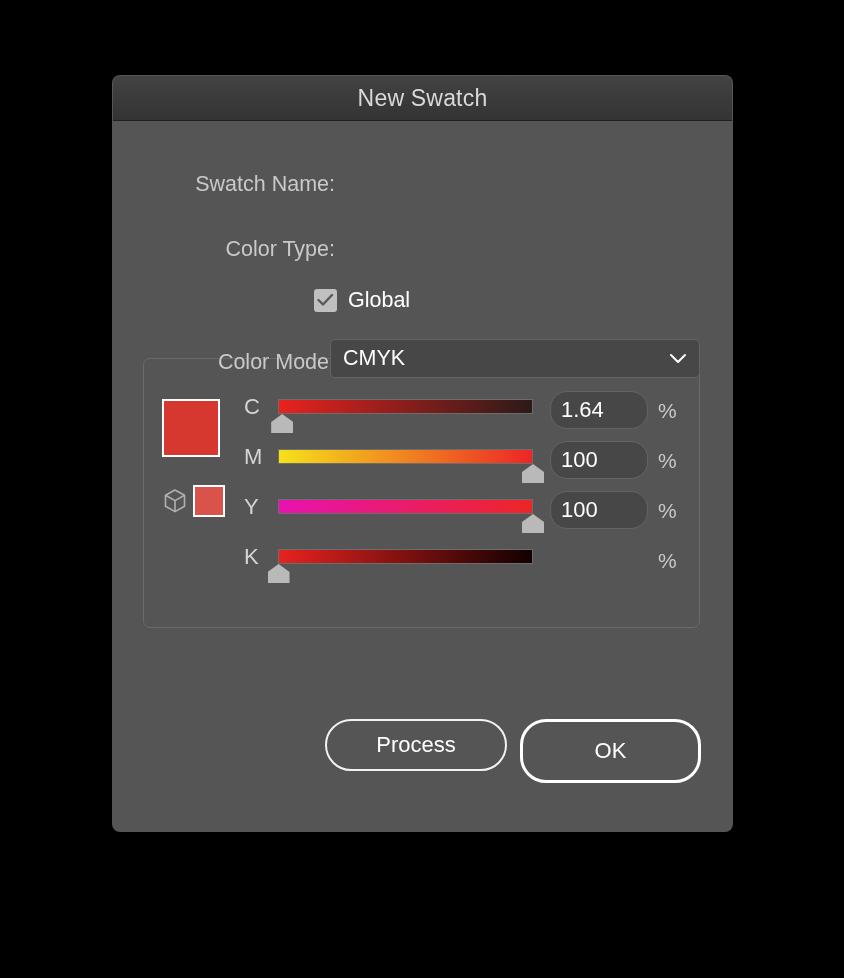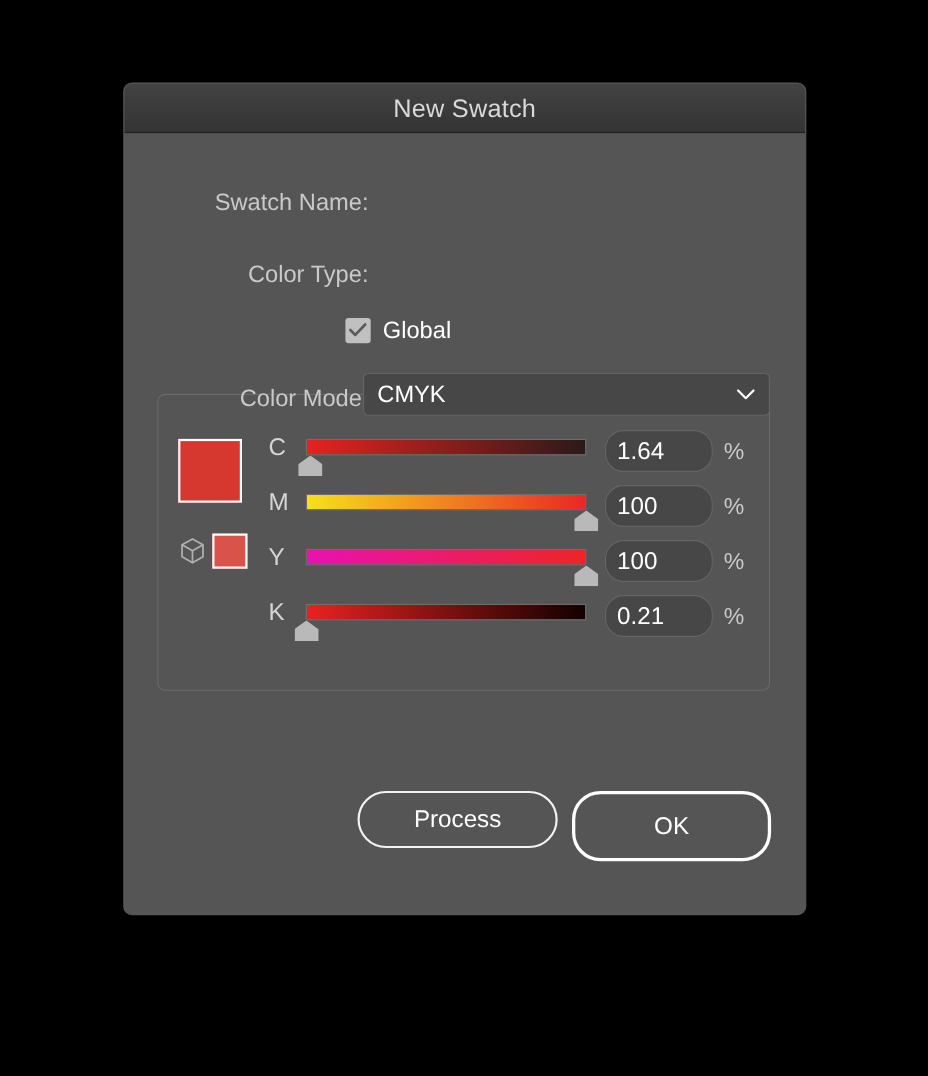--- a/index.html
+++ b/index.html
@@ -355,22 +355,19 @@
     <div class="num-field">
       <div class="num-value">100</div>
     </div>
     <div class="pct">%</div>
   </div>
 
   <div class="slider-row" id="row-k">
     <div class="chan-label">K</div>
     <div class="slider-track" style="background: linear-gradient(to right, rgb(232, 34, 31), rgb(18, 0, 0));"></div>
     <div class="slider-thumb" style="left: 165.536px;"></div>
-    <div class="num-field">
-      <div class="num-value">0.21</div>
-    </div>
     <div class="pct">%</div>
   </div>
 
   <div class="btn" id="cancel-button">Process</div>
   <div class="btn" id="ok-button">OK</div>
 
 </div>
 
 </body></html>

